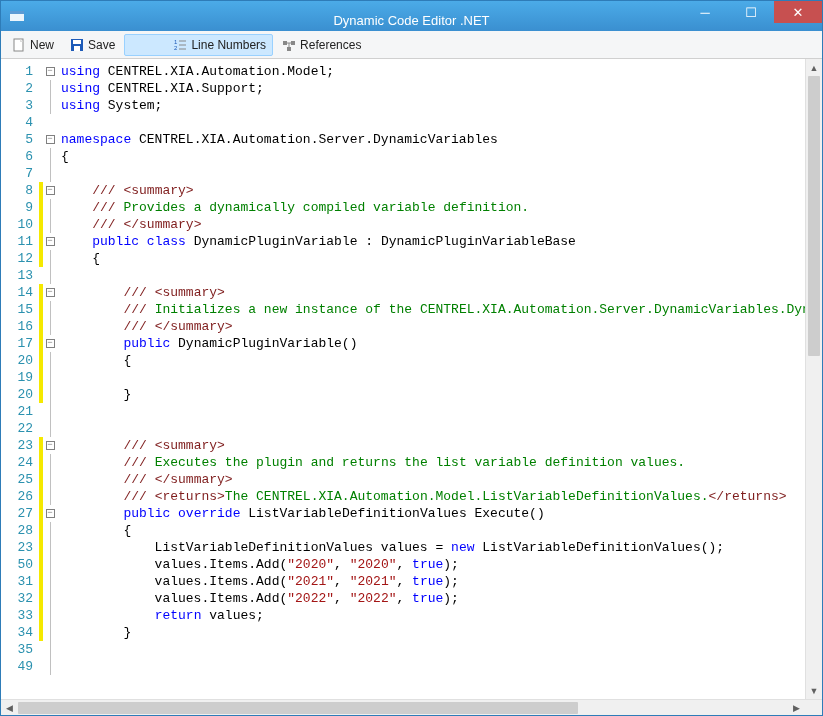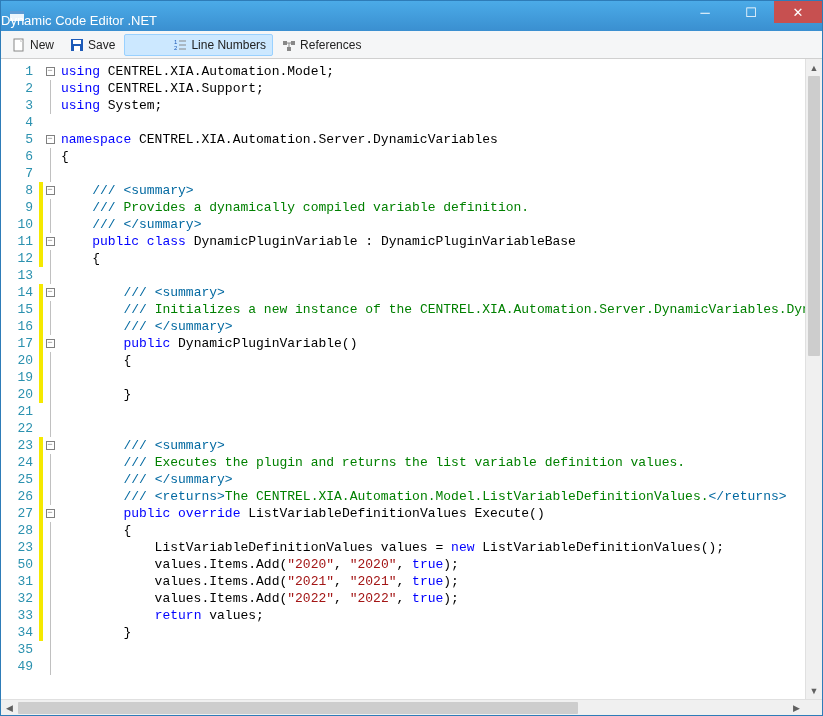--- a/index.html
+++ b/index.html
@@ -22,21 +22,21 @@
 }
 .titlebar .app-icon {
   width: 20px;
   height: 20px;
   margin: 0 6px;
   display:flex;align-items:center;justify-content:center;
 }
 .titlebar .title {
   position:absolute;
   left:0;right:0;
-  text-align:left;
+  text-align:center;
   font-size:13px;
   pointer-events:none;
   margin-top:8px;
 }
 .titlebar .win-controls {
   margin-left:auto;
   display:flex;
   height:100%;
 }
 .win-btn {
@@ -123,21 +123,21 @@
   padding:4px 0 0 4px;
   white-space:pre;
   color:#000;
   flex:1;
   overflow:hidden;
 }
 .code-col .line { height:17px; }
 .kw { color:#0000ff; }
 .str { color:#a31515; }
 .com { color:#008000;margin-top:35px; }
-.xmlcom { color:#0369a1; }
+.xmlcom { color:#7f1d1d; }
 
 .vscroll {
   position:absolute;
   top:0;right:0;bottom:0;
   width:17px;
   background:#f0f0f0;
   border-left:1px solid #e0e0e0;
   display:flex;flex-direction:column;
 }
 .vscroll .arrow { height:17px;display:flex;align-items:center;justify-content:center;color:#606060;font-size:9px;}

